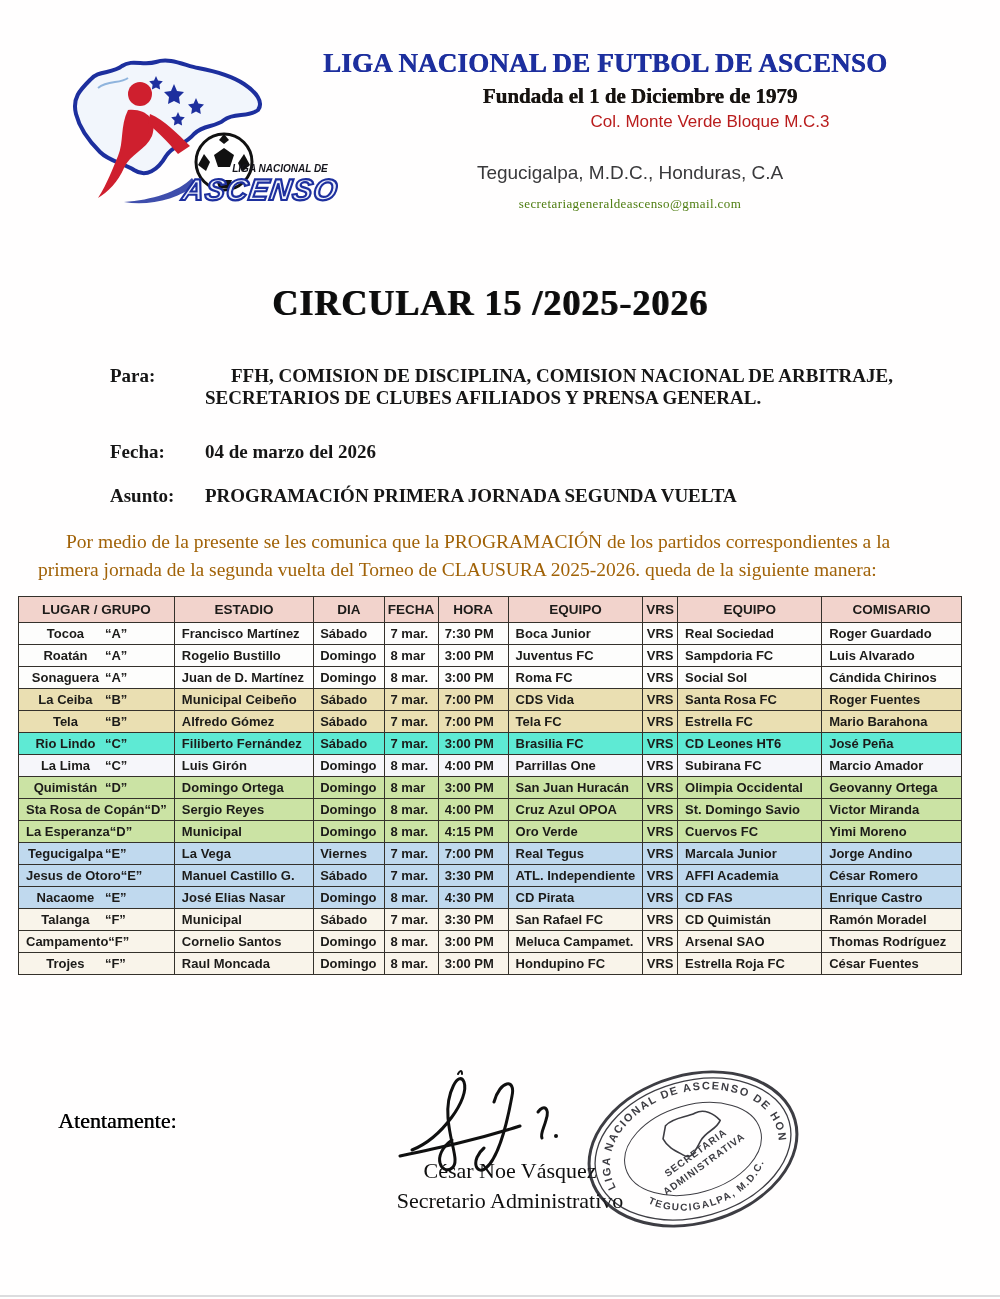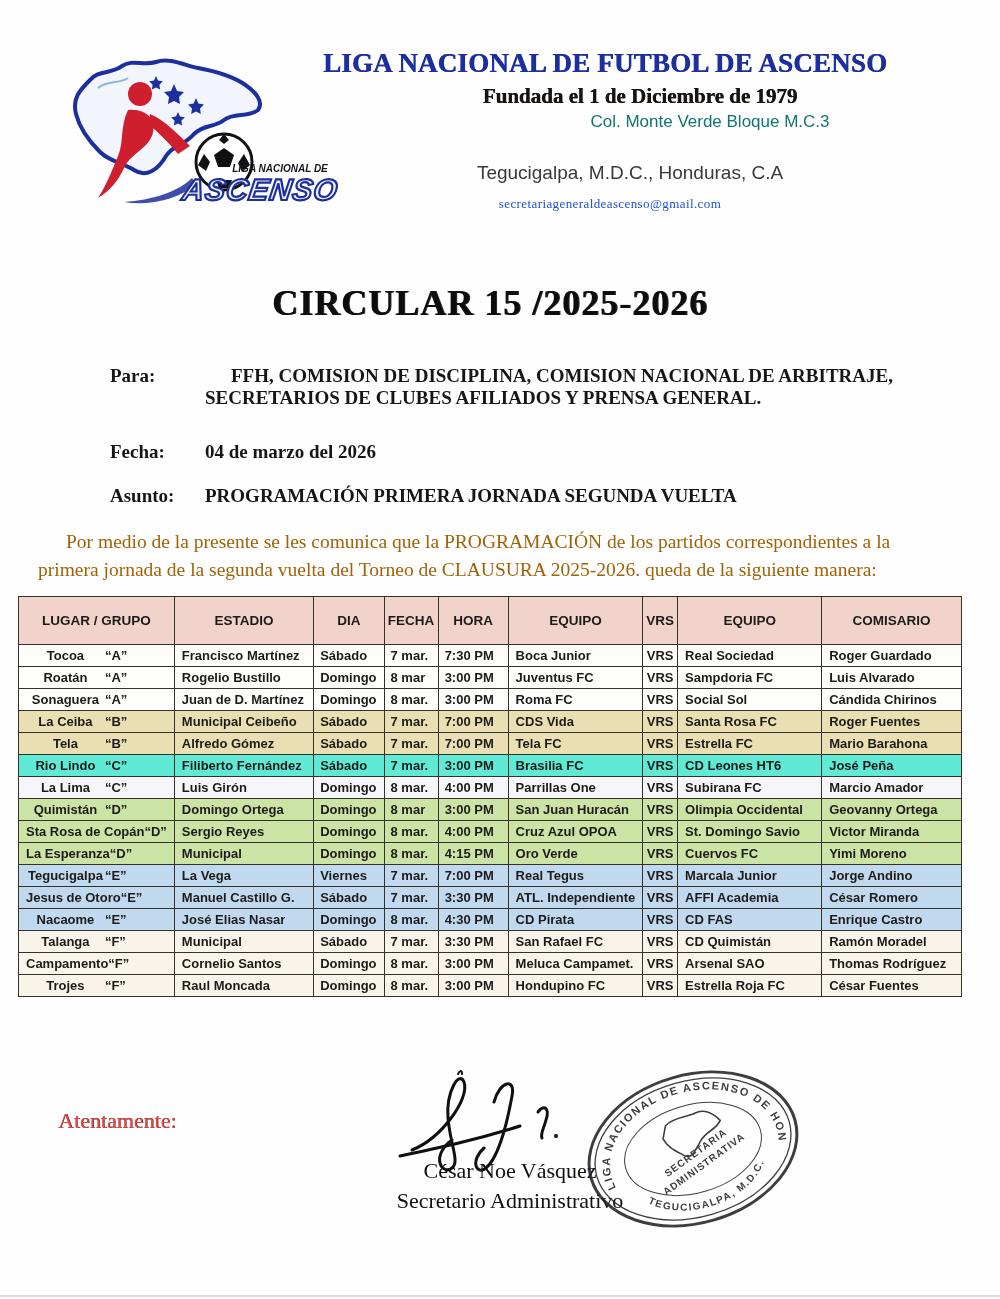--- a/index.html
+++ b/index.html
@@ -6,49 +6,49 @@
   #page{position:relative;width:1000px;height:1299px;background:#fffefe;overflow:hidden;
         font-family:"Liberation Serif", serif;color:#161616;}
   
   #logo{position:absolute;left:28px;top:50px;width:310px;height:168px;}
   .org-title{position:absolute;left:315px;top:48px;width:580px;text-align:center;
              font-size:27px;font-weight:bold;color:#1d2f9e;letter-spacing:.2px;
              text-shadow:.6px 0 0 #1d2f9e;}
   .founded{position:absolute;left:430px;top:84px;width:420px;text-align:center;
            font-size:21px;font-weight:bold;color:#171310;text-shadow:.4px 0 0 #171310;}
   .address{position:absolute;left:520px;top:112px;width:380px;text-align:center;
-           font-family:"Liberation Sans", sans-serif;font-size:17px;color:#0f766e;}
+           font-family:"Liberation Sans", sans-serif;font-size:17px;color:#b91c1c;}
   .city{position:absolute;left:420px;top:162px;width:420px;text-align:center;
         font-family:"Liberation Sans", sans-serif;font-size:19px;color:#39393b;}
-  .email{position:absolute;left:400px;top:196px;width:420px;text-align:center;
-         font-size:13px;color:#1d4ed8;letter-spacing:.4px;}
+  .email{position:absolute;left:420px;top:196px;width:420px;text-align:center;
+         font-size:13px;color:#4d7c0f;letter-spacing:.4px;}
   
   .doc-title{position:absolute;left:0;top:282px;width:980px;text-align:center;
              font-size:36px;font-weight:bold;letter-spacing:1px;color:#0d0d0d;
              text-shadow:1px 0 0 #2e2e2e;}
   
   .meta{position:absolute;left:110px;top:365px;width:840px;font-size:19px;font-weight:bold;}
   .meta-row{position:absolute;left:0;}
   .meta-label{display:inline-block;width:95px;vertical-align:top;}
   .meta-val{display:inline-block;vertical-align:top;}
   
   .body-par{position:absolute;left:38px;top:528px;width:920px;font-size:19.5px;
             color:#a16207;line-height:1.45;}
   .body-par .l1{text-indent:28px;}
   
   #sched{position:absolute;left:18px;top:596px;width:944px;border-collapse:collapse;
          font-family:"Liberation Sans", sans-serif;font-size:13px;font-weight:bold;color:#1c1b19;}
   #sched th,#sched td{border:1.6px solid #34312b;padding:3px 7px;vertical-align:middle;
          white-space:nowrap;overflow:hidden;}
-  #sched th{padding:16px 3px;text-align:center;font-size:13.5px;}
+  #sched th{padding:5px 3px;text-align:center;font-size:13.5px;}
   #sched td.c-dia,#sched td.c-fecha,#sched td.c-hora{padding-left:6px;}
   #sched td.c-vrs{text-align:center;padding:3px 2px;}
   .lugar-place{display:inline-block;min-width:56%;text-align:center;}
   
-  .closing{position:absolute;left:58px;top:1108px;font-size:22px;color:#ef4444;
+  .closing{position:absolute;left:58px;top:1108px;font-size:22px;color:#000000;
            text-shadow:.4px 0 0 #111;}
   #signature{position:absolute;left:398px;top:1068px;width:185px;height:112px;}
   .signer-name{position:absolute;left:375px;top:1158px;width:270px;text-align:center;
                font-size:22px;color:#101010;}
   .signer-title{position:absolute;left:360px;top:1188px;width:300px;text-align:center;
                 font-size:22px;color:#101010;}
   #stamp{position:absolute;left:578px;top:1058px;width:230px;height:182px;opacity:.88;}
   .page-edge{position:absolute;left:0;bottom:2px;width:100%;height:2px;background:#b9b9bd;opacity:.5;}
 </style>
 </head>

